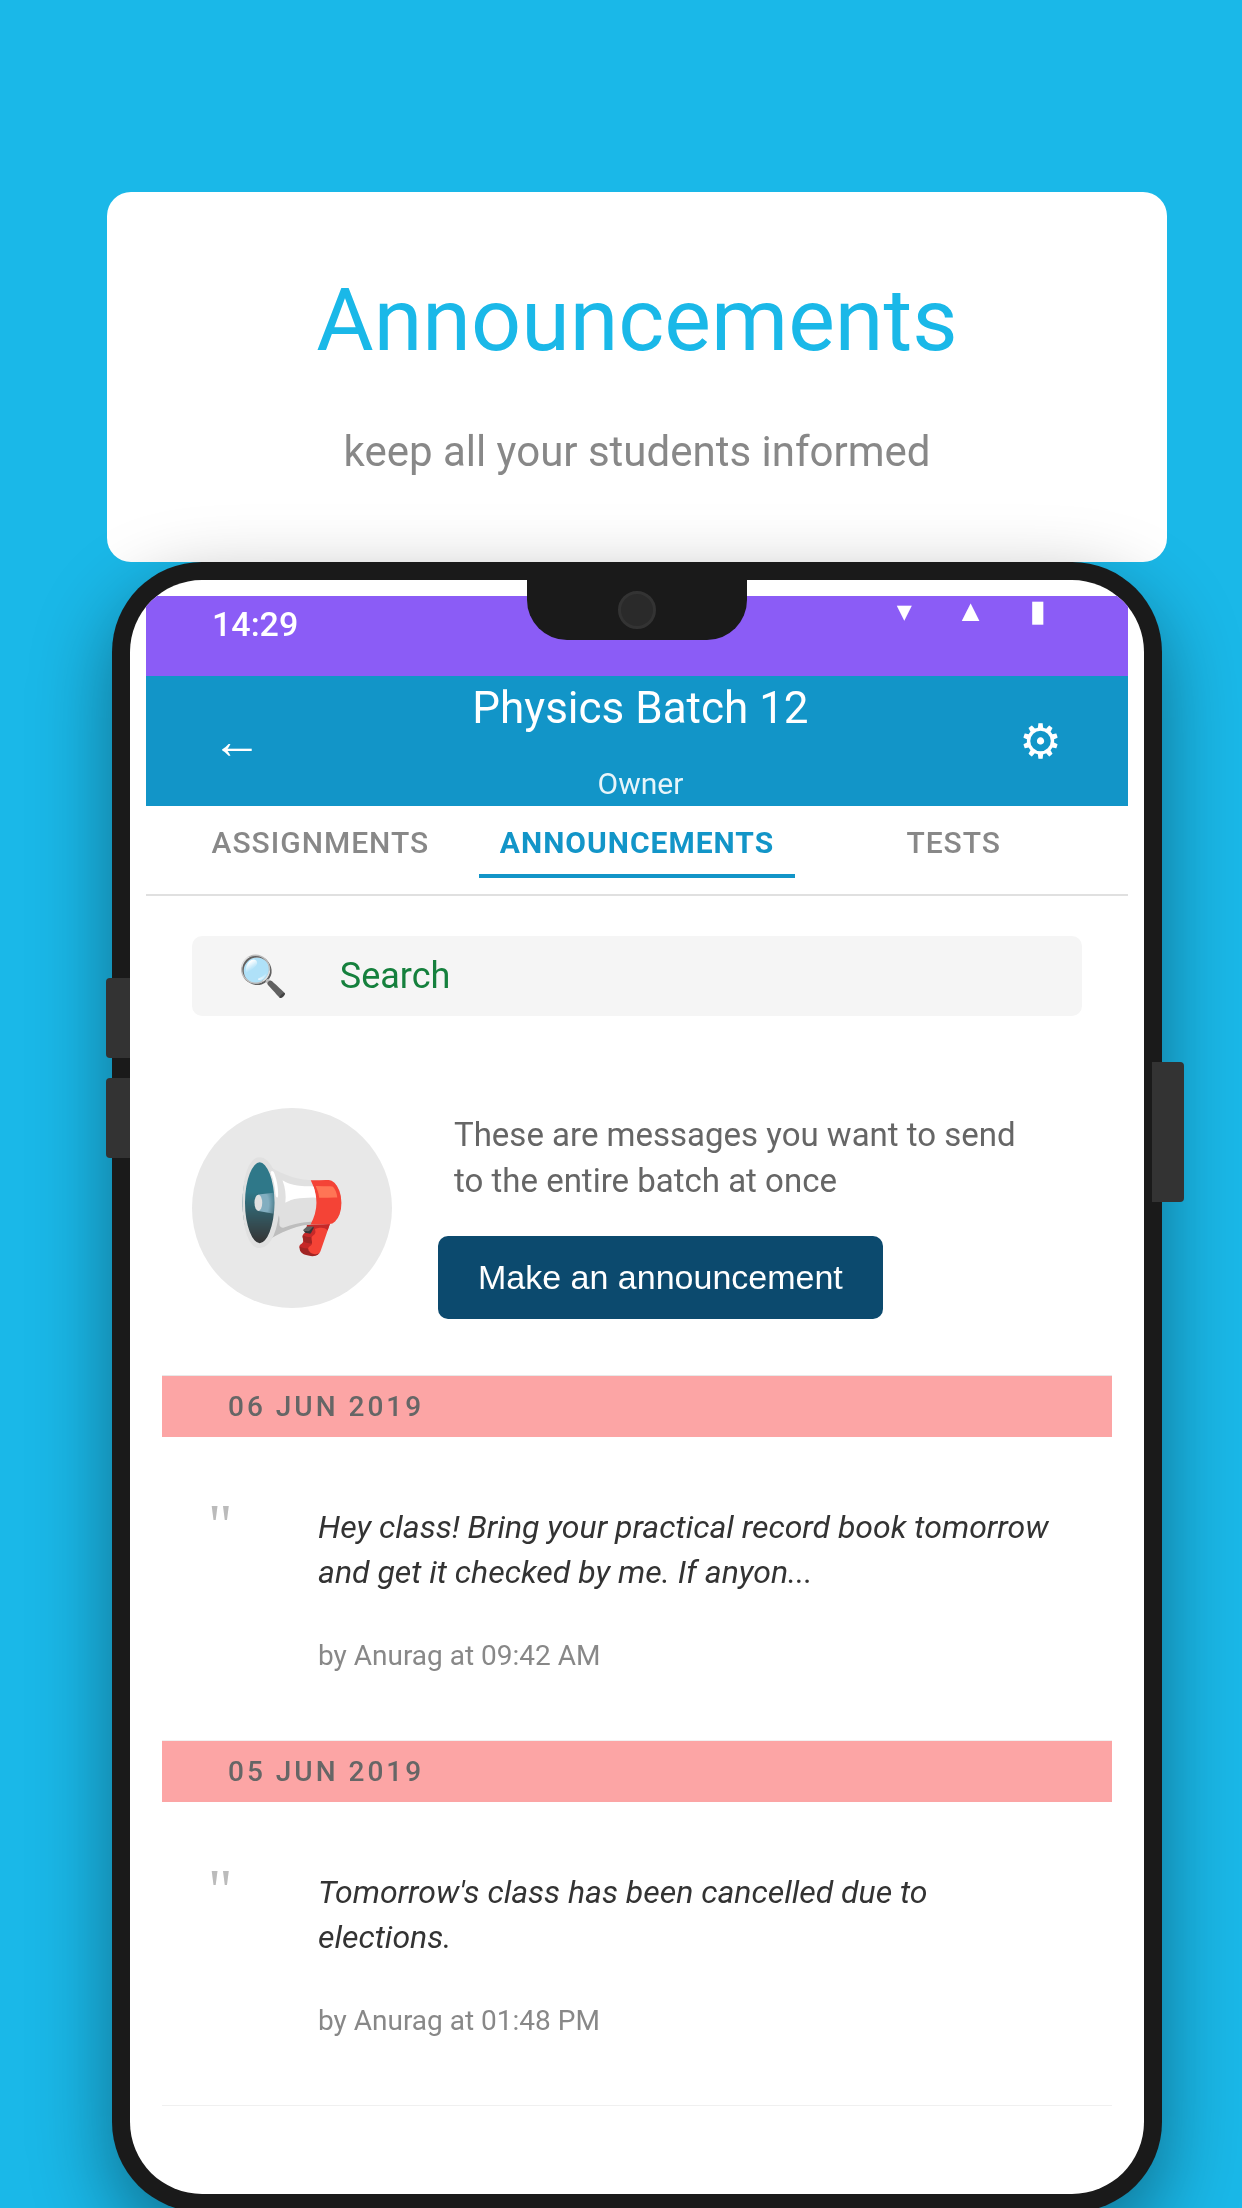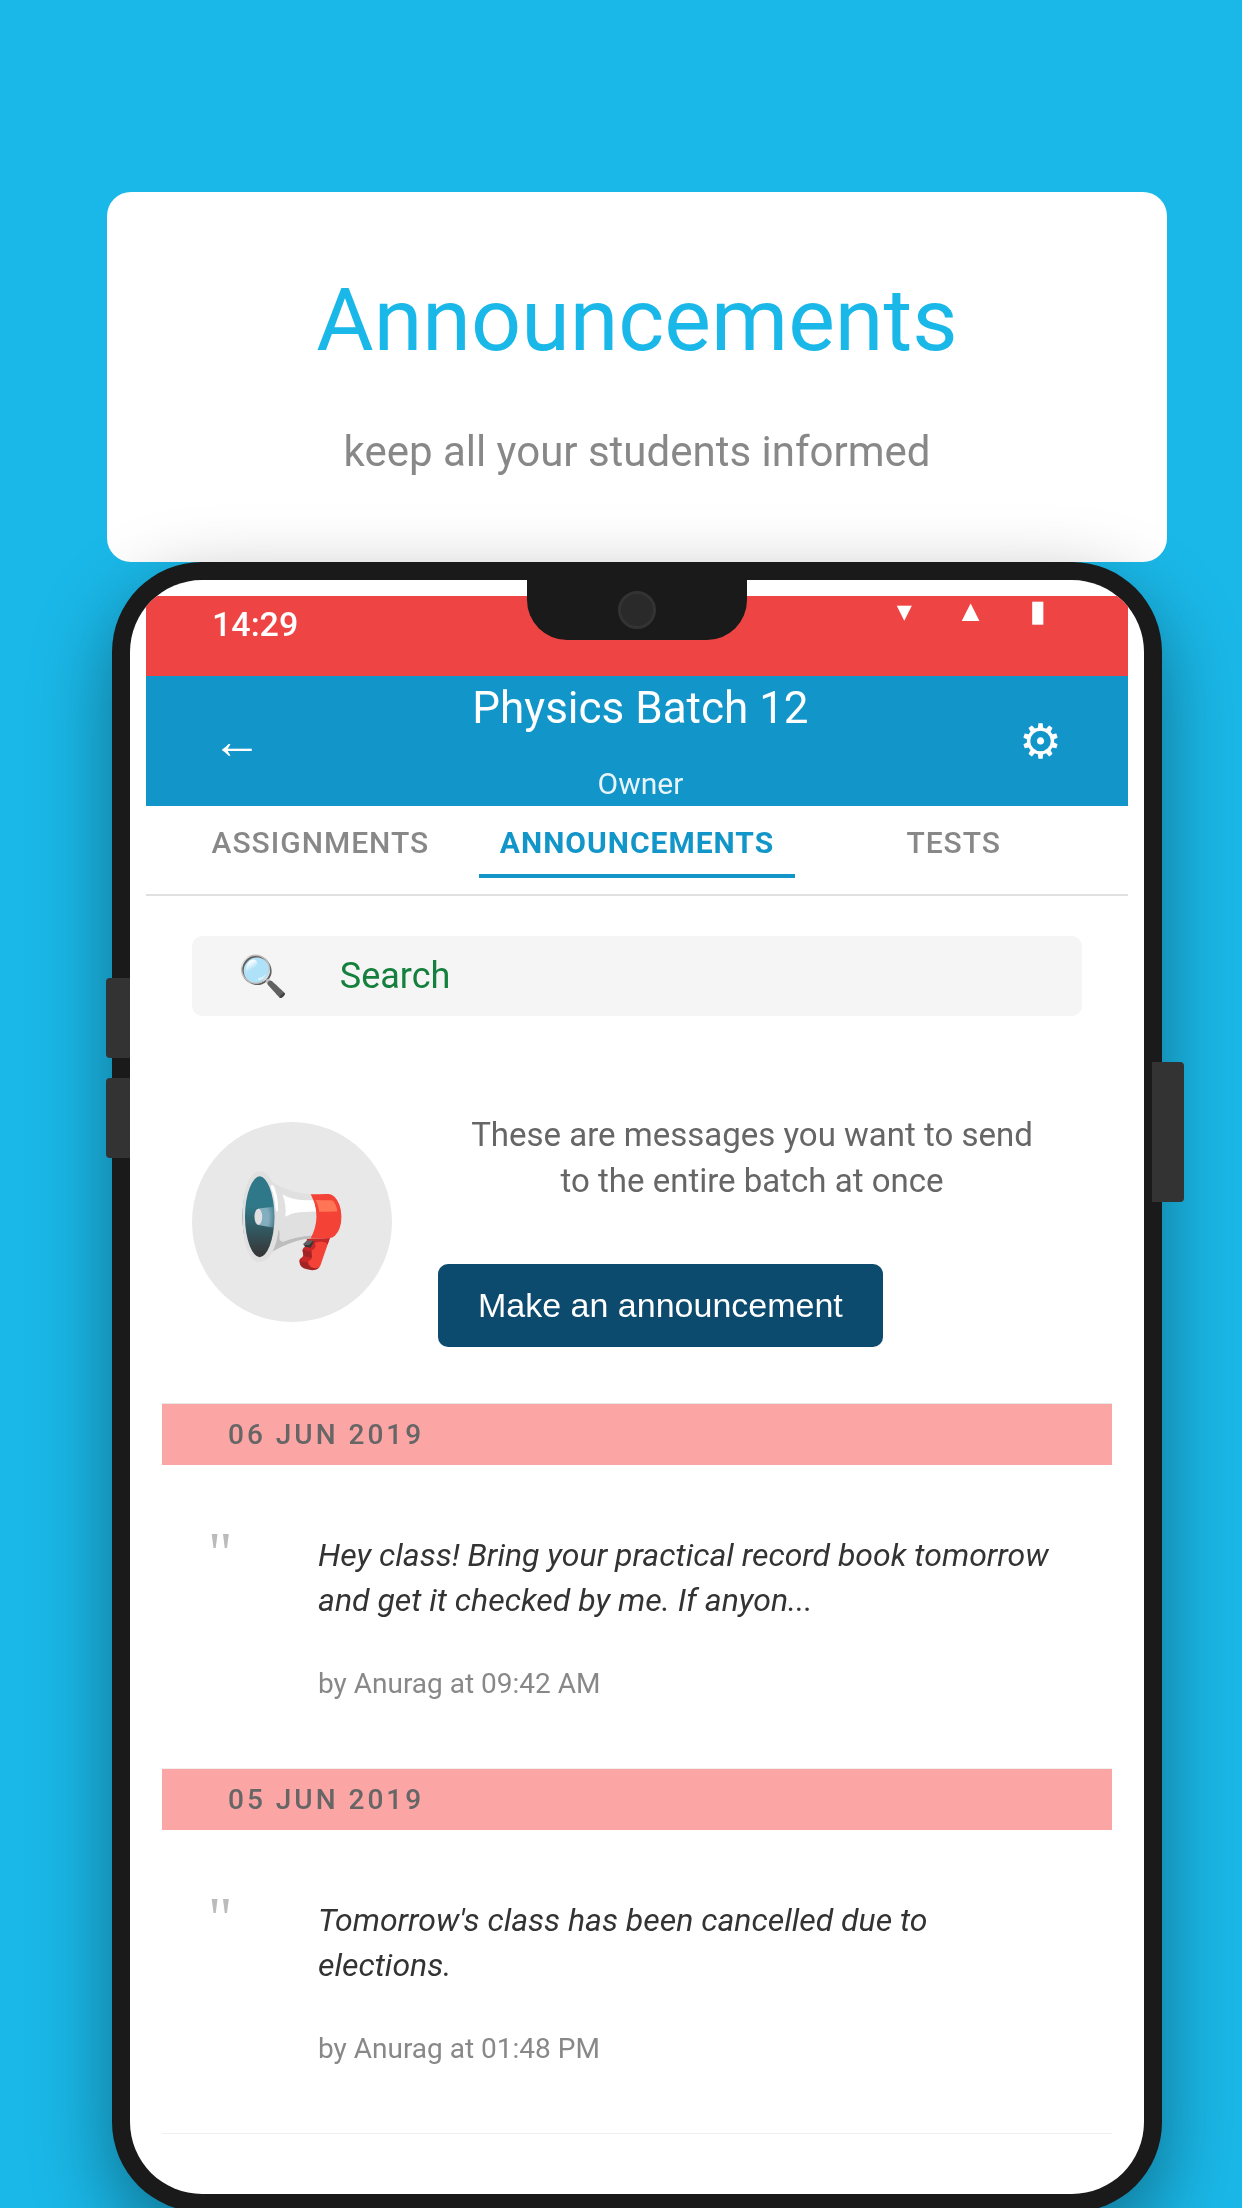--- a/index.html
+++ b/index.html
@@ -102,21 +102,21 @@
     .phone-camera {
       width: 28px;
       height: 28px;
       background: #2a2a2a;
       border-radius: 50%;
       border: 3px solid #333;
     }
 
     
     .status-bar {
-      background: #ef4444;
+      background: #8b5cf6;
       height: 80px;
       display: flex;
       align-items: flex-end;
       justify-content: space-between;
       padding: 0 50px 16px 50px;
       position: relative;
       gap: 17px;
     }
 
     .status-time {
@@ -267,23 +267,22 @@
       transform: scaleX(-1);
     }
 
     .promo-right {
       flex: 1;
     }
 
     .promo-text {
       font-size: 33px;
       color: #666;
-      margin-bottom: 44px;
+      margin-bottom: 16px;
       line-height: 1.4;
-      text-align: center;
     }
 
     .make-announcement-btn {
       background: #0c4a6e;
       color: white;
       border: none;
       border-radius: 10px;
       padding: 22px 40px;
       font-size: 34px;
       font-weight: 500;

